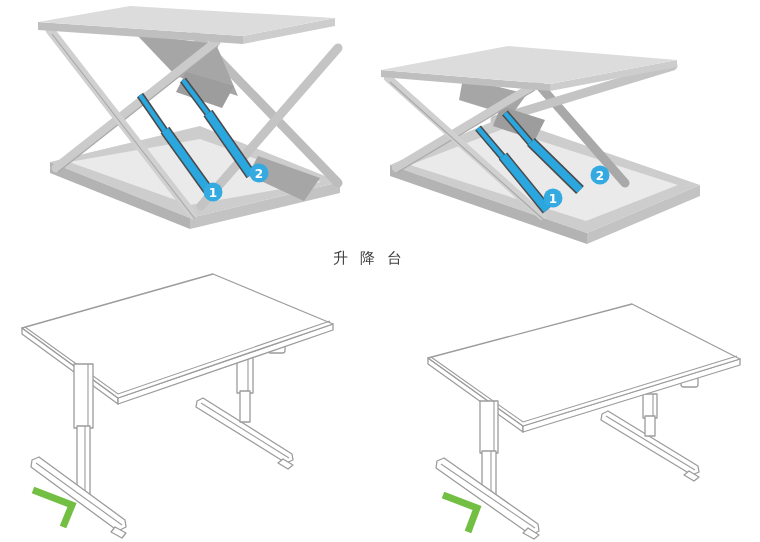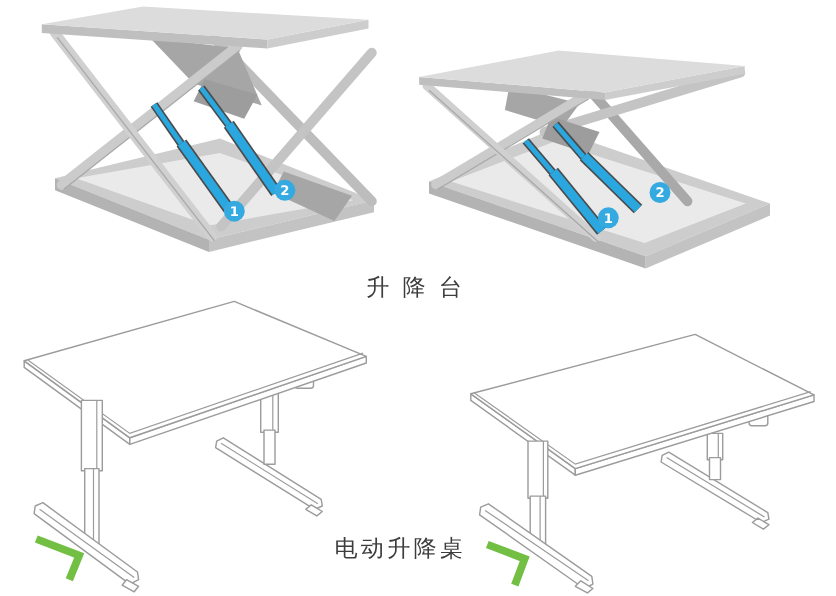--- a/index.html
+++ b/index.html
@@ -6,21 +6,21 @@
   .canvas {
     position:relative; width:760px; height:542px; background:#ffffff;
     overflow:hidden; font-family:"Liberation Sans","DejaVu Sans",sans-serif;
   }
   .fig { position:absolute; }
   .fig-lift-raised  { left:8px;   top:0; }
   .fig-lift-lowered { left:375px; top:38px; }
   .fig-desk-raised  { left:12px;  top:268px; }
   .fig-desk-lowered { left:418px; top:298px; }
   .section-label {
-    position:absolute; color:#3d3d3d; font-size:21px; line-height:1.2;
+    position:absolute; color:#3d3d3d; font-size:15px; line-height:1.2;
     white-space:nowrap;
   }
   .lift-label { left:333px; top:249px; letter-spacing:12px; }
   .desk-label { left:304px; top:486px; letter-spacing:3px; }
 
   
   .ln   { fill:#ffffff; stroke:#9c9c9c; stroke-width:1.3; stroke-linejoin:round; }
   .ln-l { fill:none;    stroke:#9c9c9c; stroke-width:1.1; }
   .badge-num { font-family:"DejaVu Sans","Liberation Sans",sans-serif;
                font-size:12px; font-weight:bold; fill:#ffffff; }
@@ -176,15 +176,14 @@
       <line class="ln-l" x1="76" y1="103" x2="76" y2="155"></line>
       <polygon class="ln" points="64,153 78,153 78,200 64,200"></polygon>
       <line class="ln-l" x1="73" y1="153" x2="73" y2="200"></line>
       <polygon class="ln" points="19,163 26,160 120,226 121,233 113,237 18,170"></polygon>
       <line class="ln-l" x1="23" y1="166" x2="117" y2="230"></line>
       <polygon class="ln" points="110,230 121,237 116,241 105,235"></polygon>
     </g>
     <polyline points="25,197 59,210 50,234" fill="none" stroke-width="7" stroke-linejoin="miter" stroke-linecap="butt" stroke="#72bf44"></polyline>
   </svg>
 
-  <div class="section-label desk-label">电动升降桌</div>
 
 </div>
 
 </body></html>

